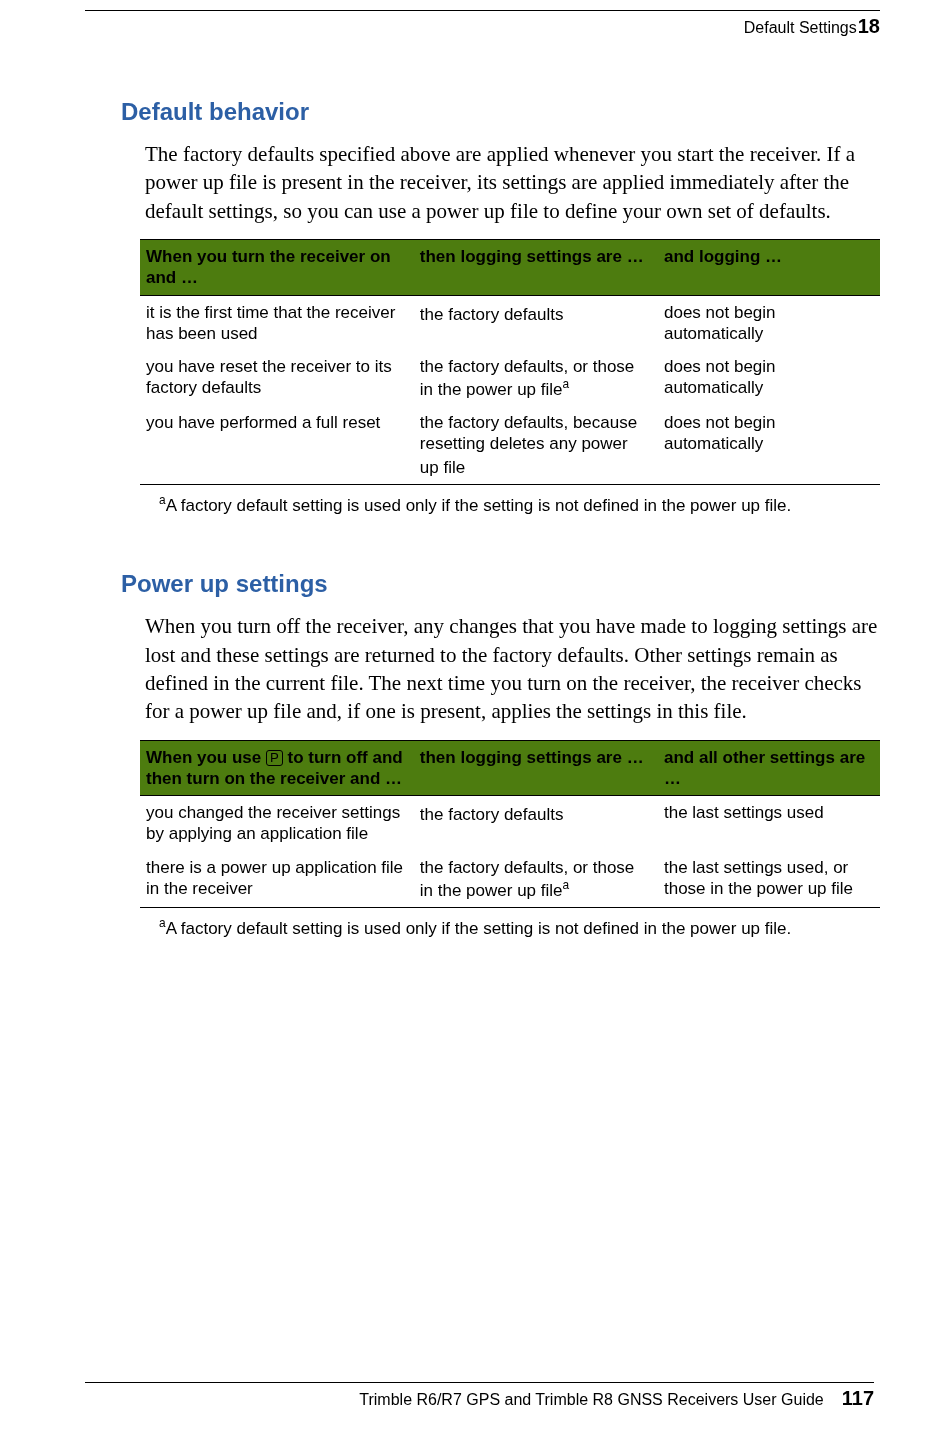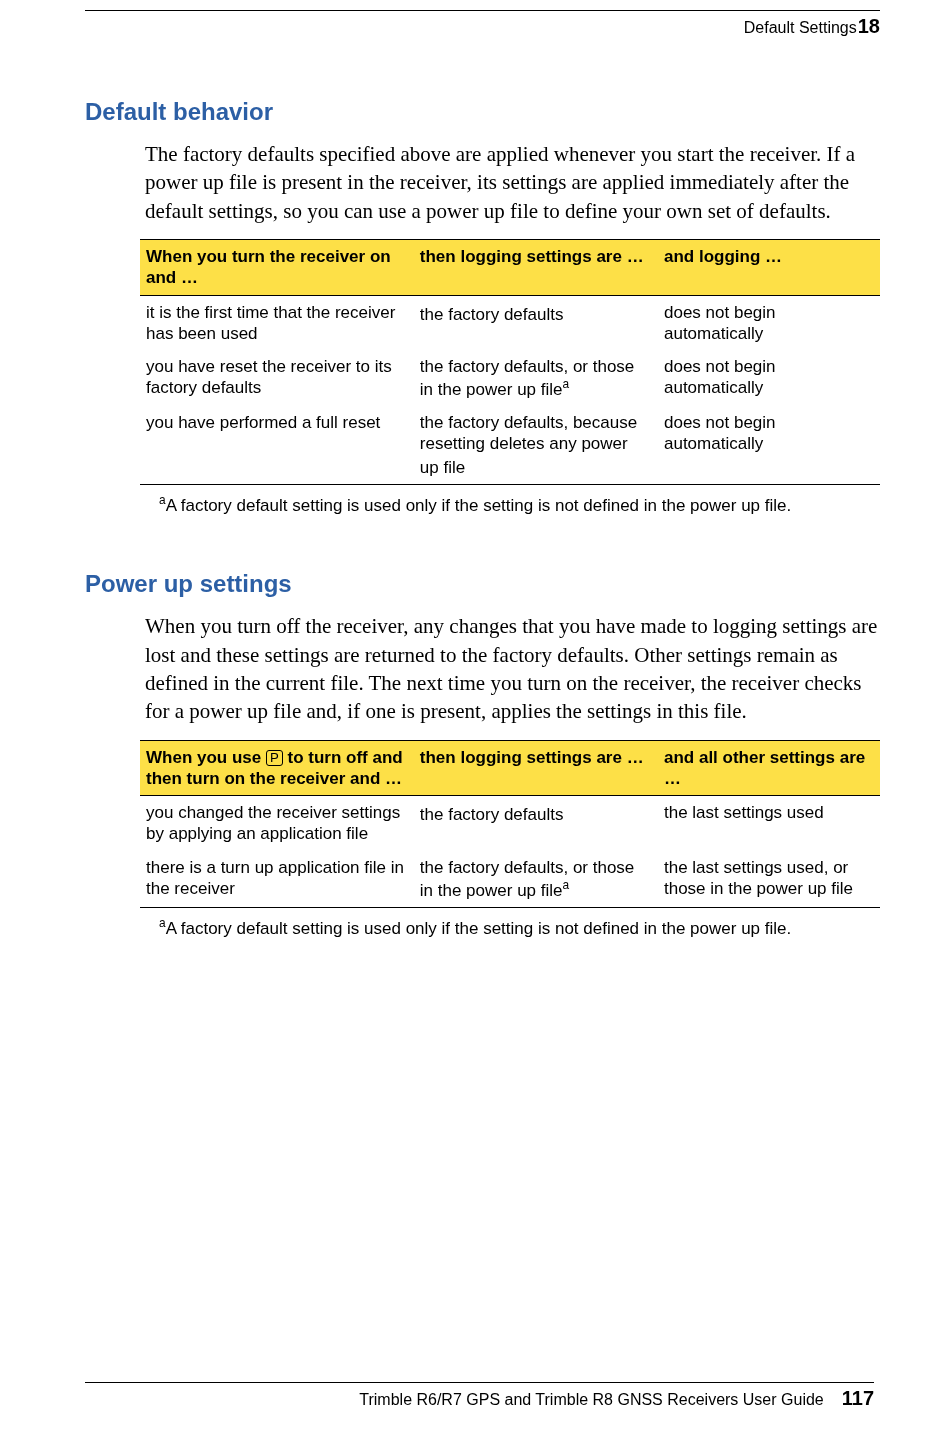--- a/index.html
+++ b/index.html
@@ -32,39 +32,40 @@
     font-weight: bold;
     font-size: 20px;
   }
   h2.blue {
     font-family: Arial, Helvetica, sans-serif;
     color: #2c5fa5;
     font-weight: bold;
     font-size: 24px;
     margin-top: 30px;
     margin-bottom: 14px;
+    margin-left: 36px;
   }
   .body-text {
     font-size: 21px;
     line-height: 1.35;
     margin-left: 60px;
     margin-bottom: 14px;
   }
   .tbl-wrap {
     margin-left: 55px;
     margin-top: 6px;
   }
   table {
     width: 100%;
     border-collapse: collapse;
     font-family: Arial, Helvetica, sans-serif;
     font-size: 17px;
   }
   thead tr {
-    background: #fde047;
+    background: #4d7c0f;
   }
   th, td {
     text-align: left;
     vertical-align: top;
     padding: 6px 8px 6px 6px;
     line-height: 1.25;
   }
   th { font-weight: bold; }
   .col1 { width: 37%; }
   .col2 { width: 33%; }
@@ -173,21 +174,21 @@
         <th>and all other settings are …</th>
       </tr>
     </thead>
     <tbody>
       <tr class="rule-top">
         <td>you changed the receiver settings by applying an application file</td>
         <td><span>the factory defaults</span><sup></sup></td>
         <td>the last settings used</td>
       </tr>
       <tr class="rule-bottom">
-        <td>there is a turn up application file in the receiver</td>
+        <td>there is a power up application file in the receiver</td>
         <td><span>the factory defaults, or those in the power up file</span><sup>a</sup></td>
         <td>the last settings used, or those in the power up file</td>
       </tr>
     </tbody>
   </table>
 </div>
 <p class="footnote">
   <sup>a</sup><span>A factory default setting is used only if the setting is not defined in the power up file.</span>
 </p>
 

